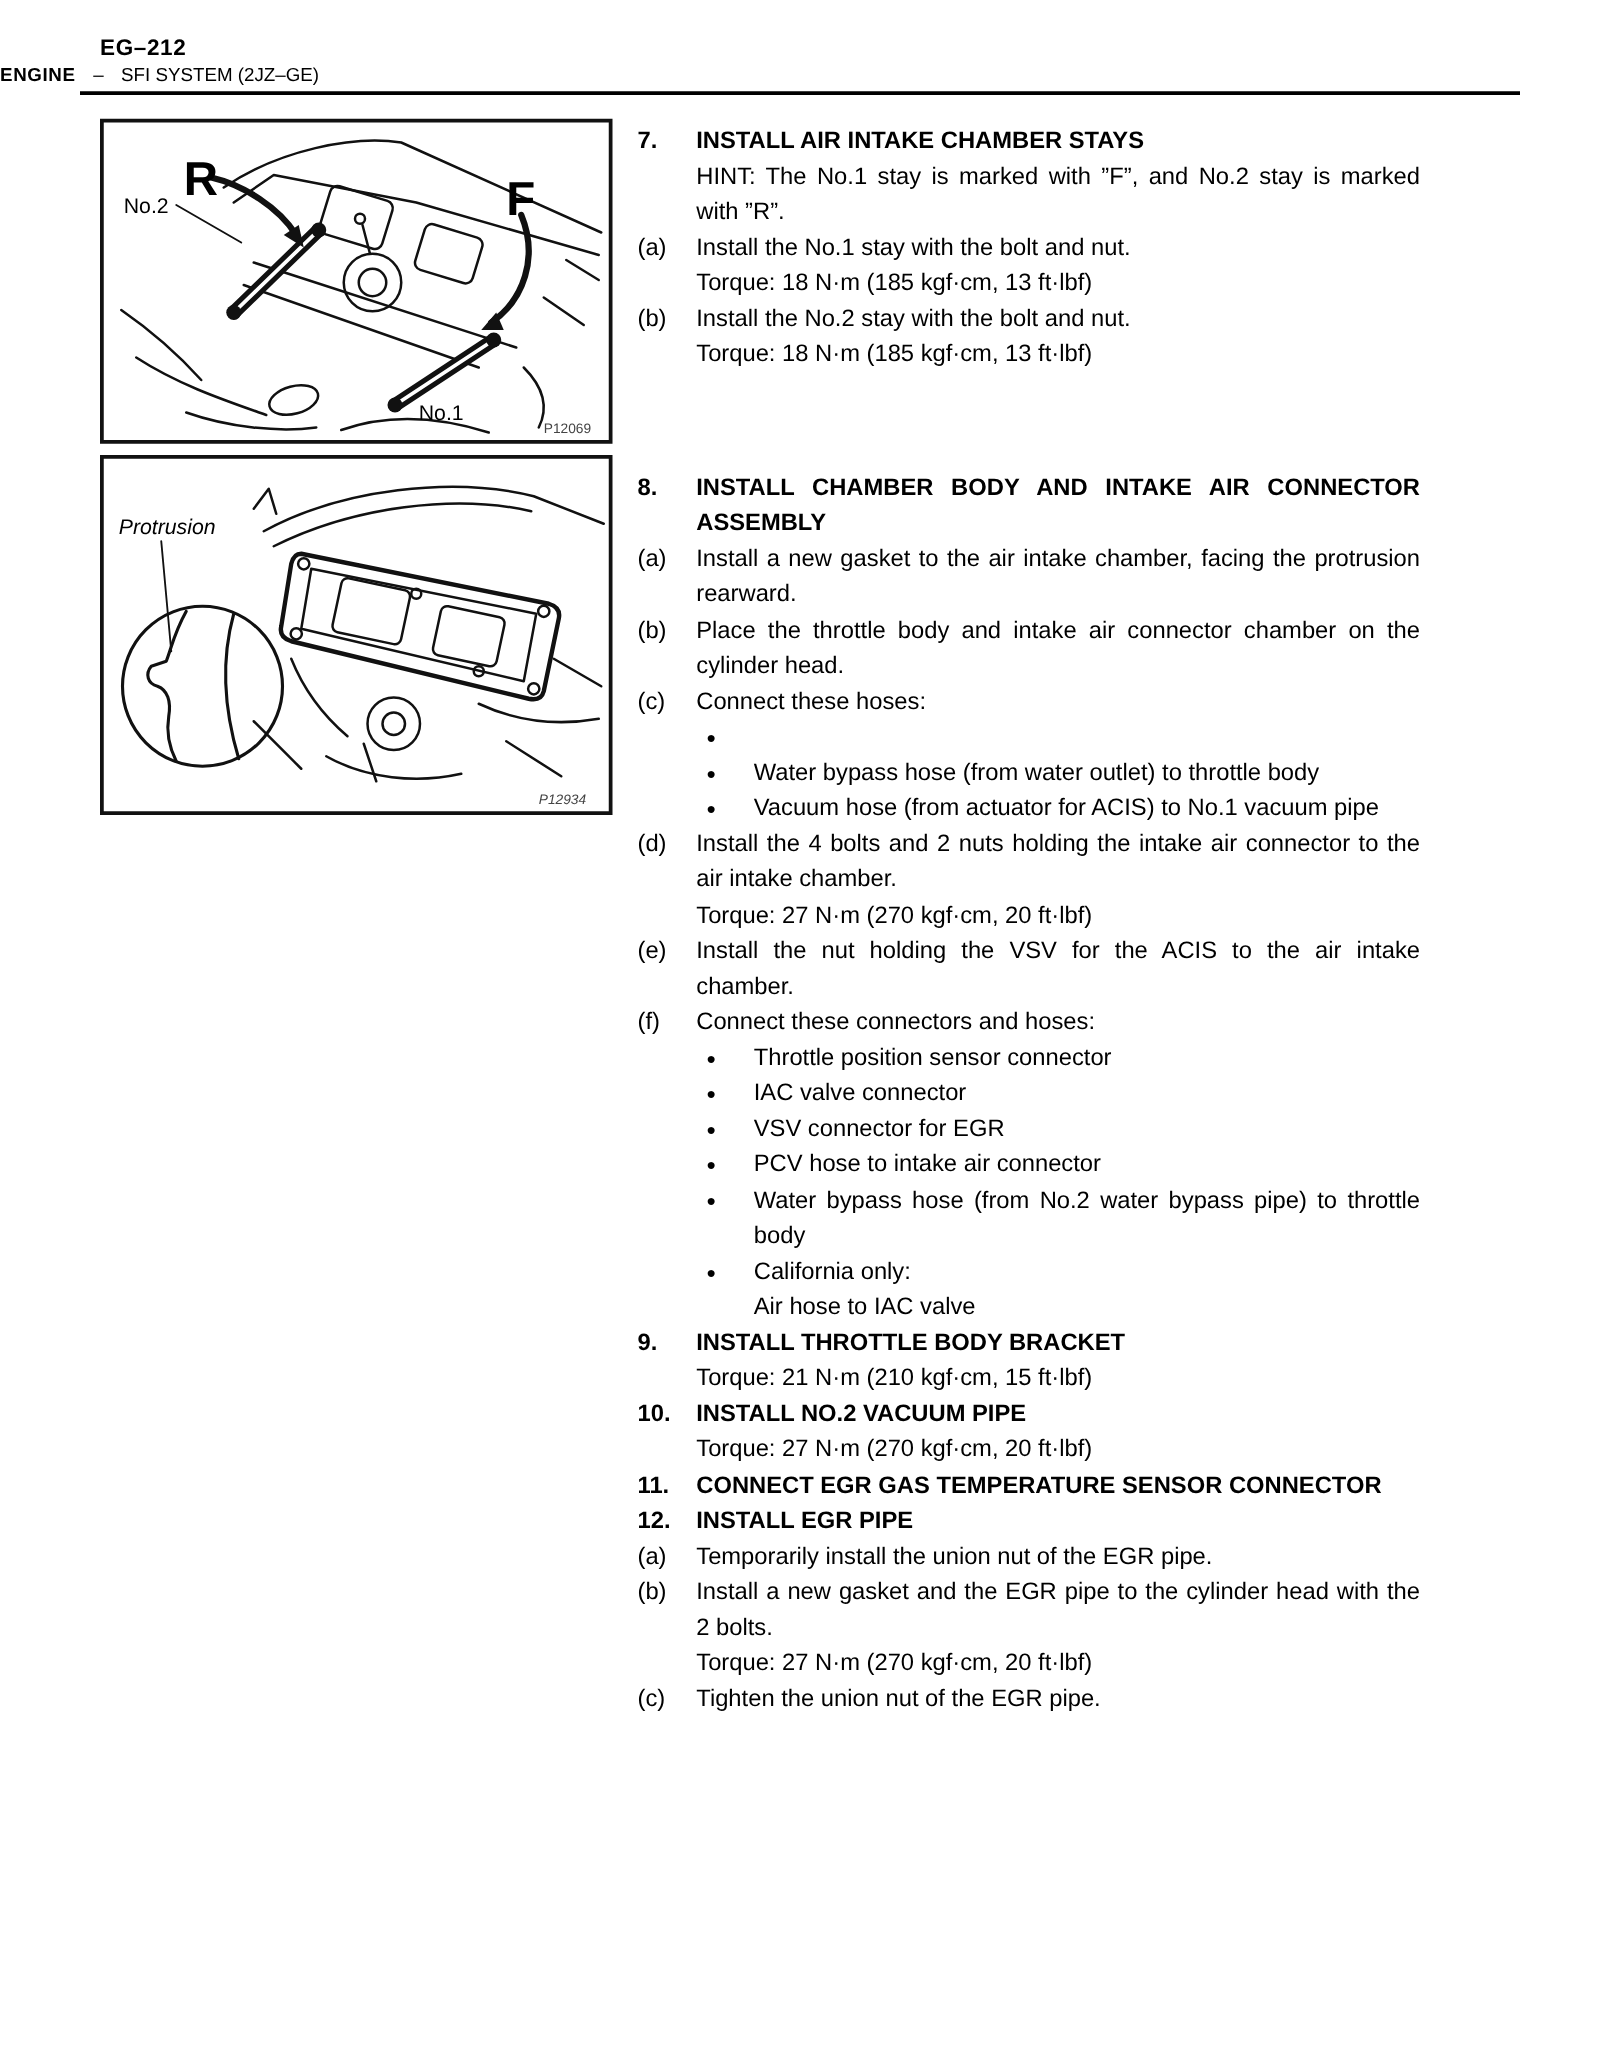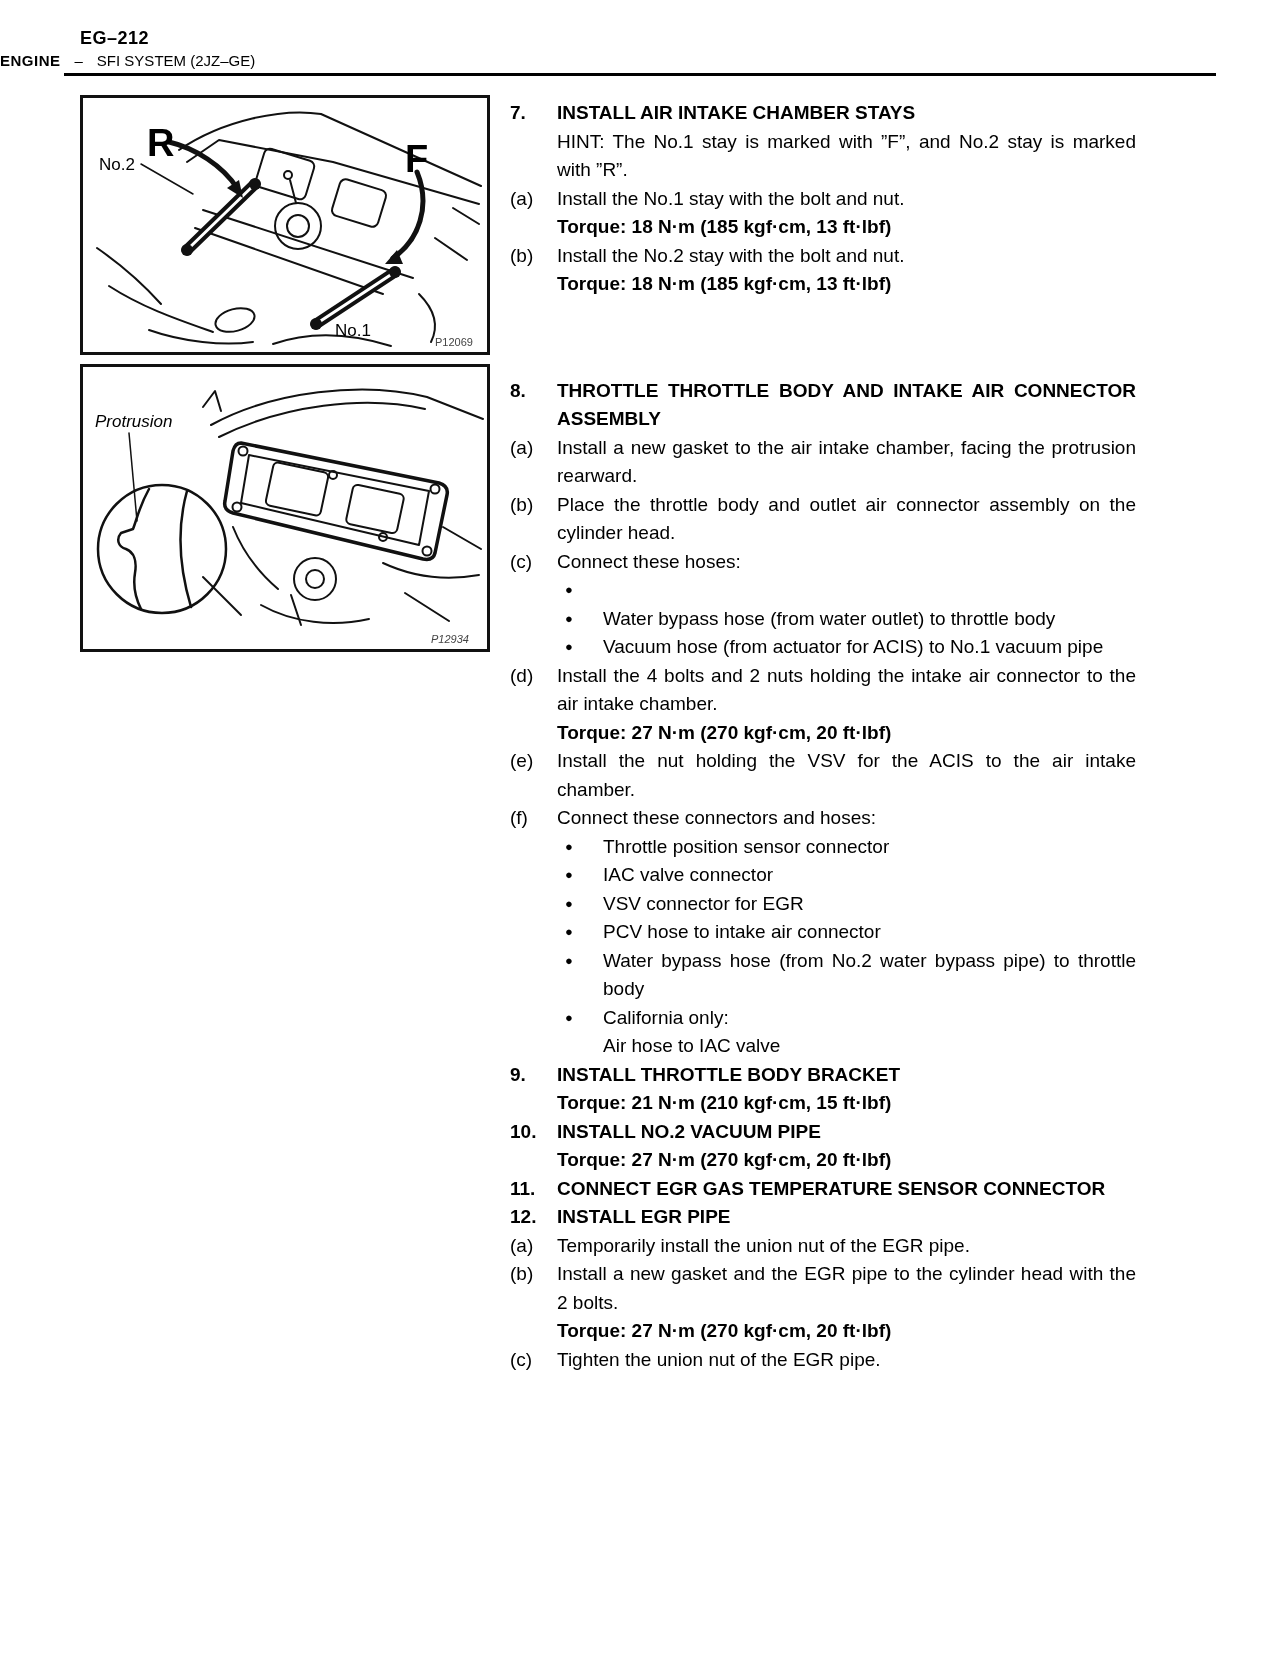--- a/index.html
+++ b/index.html
@@ -27,21 +27,21 @@
   .figure svg .big{font-size:38px;font-weight:bold;}
   .figure svg .small{font-size:17px;}
   .figure svg .code{font-size:11px;fill:#444;}
   
   #instructions{position:absolute;left:510px;top:99px;width:626px;}
   .row{display:flex;align-items:flex-start;font-size:19px;line-height:28.5px;}
   .marker{flex:none;width:47px;}
   .text{flex:1;text-align:justify;white-space:pre-line;}
   .step{font-weight:bold;}
   .body,.torque{padding-left:47px;justify-content:center;}
-  .torque{font-weight:bold;}
+  .torque{font-weight:normal;}
   .bullet{padding-left:55px;}
   .bullet .marker{width:38px;font-size:13px;line-height:28.5px;}
   .gap{height:78px;}
 </style>
 </head>
 <body>
 
 <div class="page-number">EG–212</div>
 <div class="running-head">
   <span class="sec">ENGINE</span><span class="sep">–</span><span class="sub">SFI SYSTEM (2JZ–GE)</span>
@@ -159,29 +159,29 @@
     <div class="row sub">
       <span class="marker">(b)</span>
       <div class="text">Install the No.2 stay with the bolt and nut.</div>
     </div>
     <div class="row torque">
       <div class="text">Torque: 18 N·m (185 kgf·cm, 13 ft·lbf)</div>
     </div>
     <div class="gap"></div>
     <div class="row step">
       <span class="marker">8.</span>
-      <div class="text">THROTTLE THROTTLE BODY AND INTAKE AIR CONNECTOR ASSEMBLY</div>
+      <div class="text">INSTALL CHAMBER BODY AND INTAKE AIR CONNECTOR ASSEMBLY</div>
     </div>
     <div class="row sub">
       <span class="marker">(a)</span>
       <div class="text">Install a new gasket to the air intake chamber, facing the protrusion rearward.</div>
     </div>
     <div class="row sub">
       <span class="marker">(b)</span>
-      <div class="text">Place the throttle body and outlet air connector assembly on the cylinder head.</div>
+      <div class="text">Place the throttle body and intake air connector chamber on the cylinder head.</div>
     </div>
     <div class="row sub">
       <span class="marker">(c)</span>
       <div class="text">Connect these hoses:</div>
     </div>
     <div class="row bullet">
       <span class="marker">●</span>
     </div>
     <div class="row bullet">
       <span class="marker">●</span>

